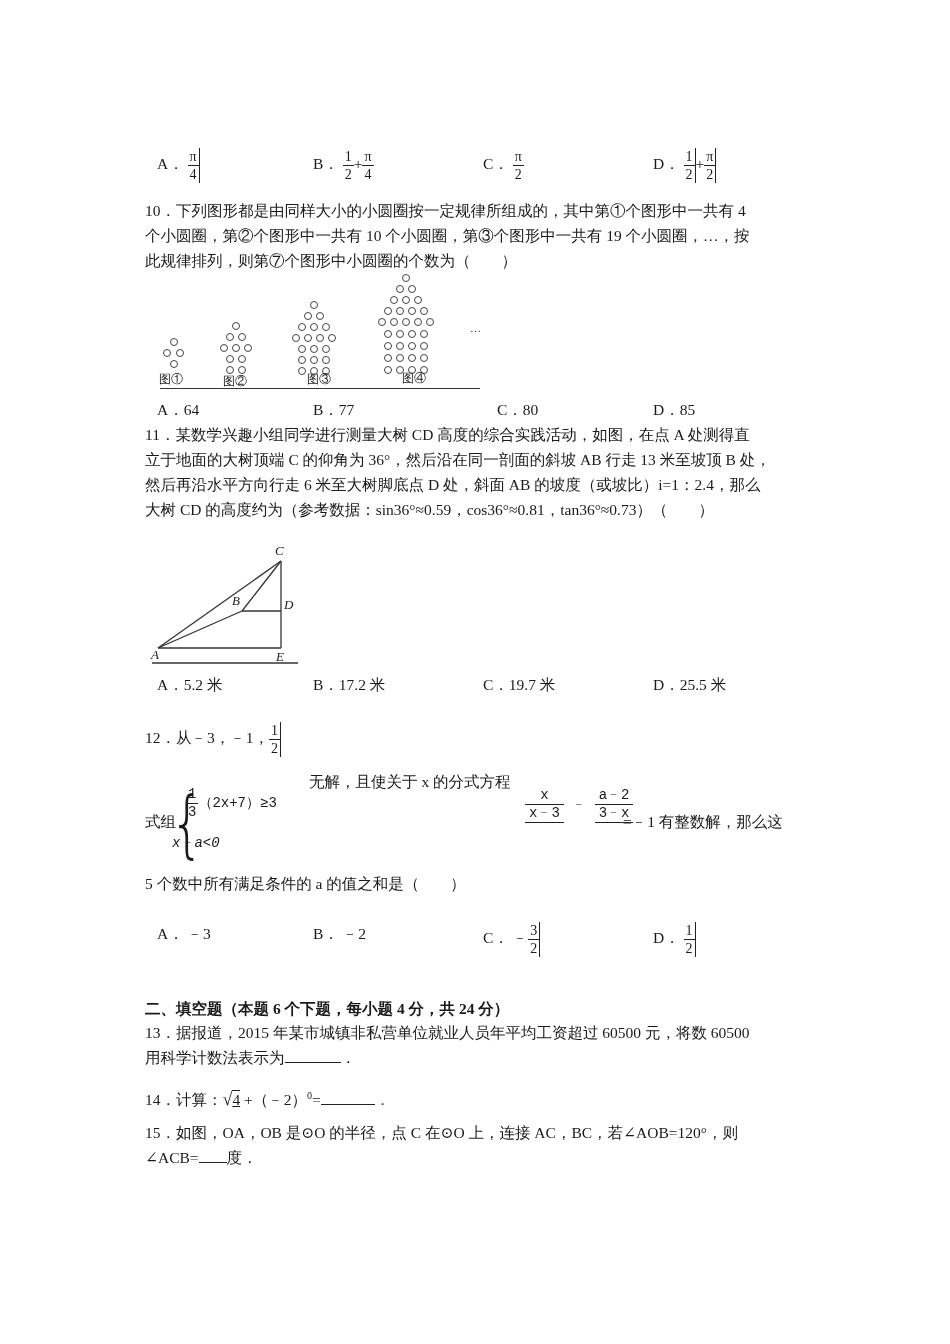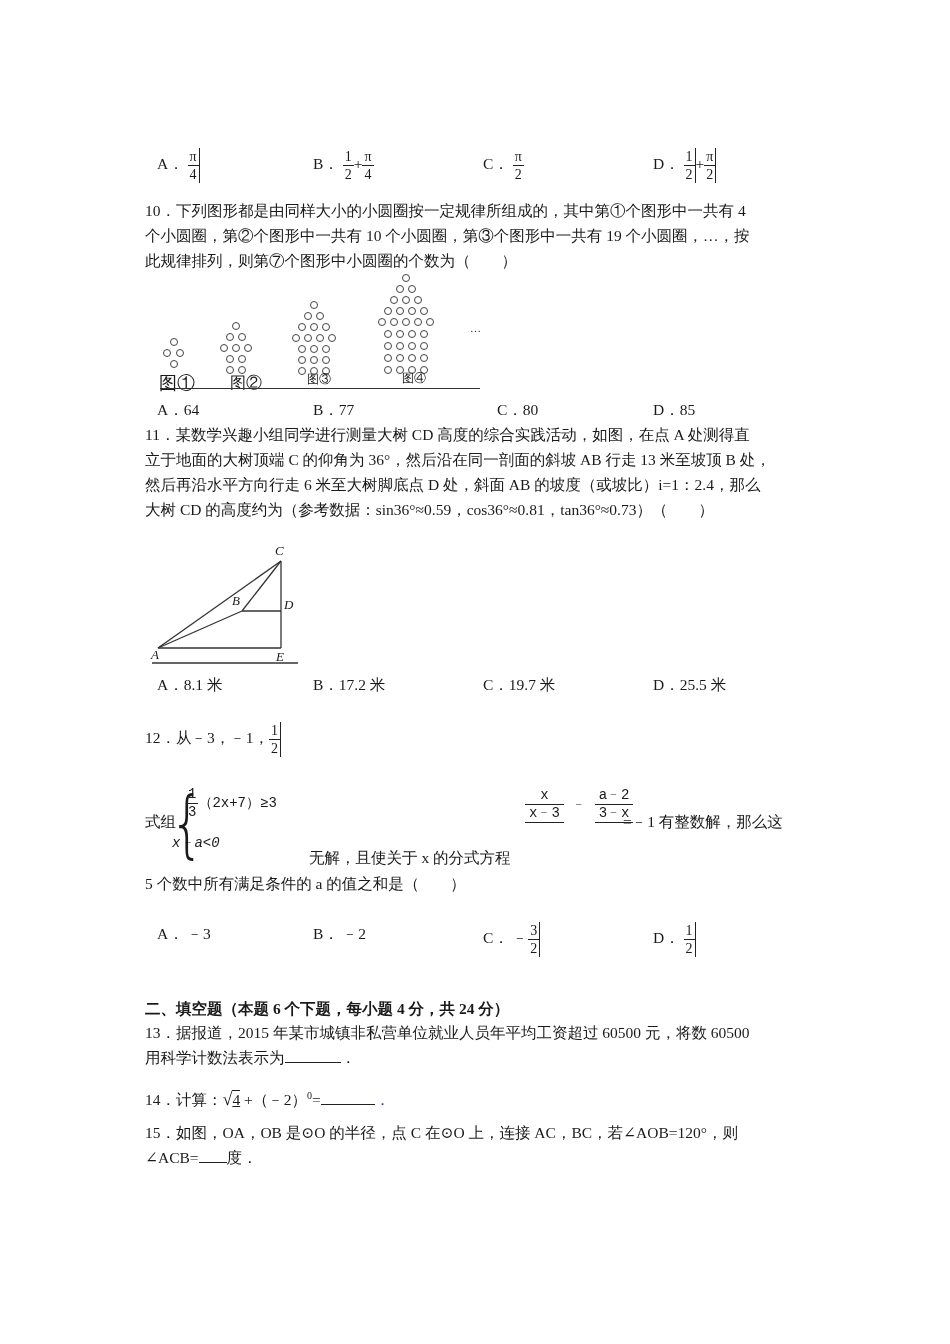--- a/index.html
+++ b/index.html
@@ -117,22 +117,22 @@
     <span class="circle" style="left:234px; top:82px;"></span>
       <span class="circle" style="left:246px; top:82px;"></span>
       <span class="circle" style="left:258px; top:82px;"></span>
       <span class="circle" style="left:270px; top:82px;"></span>
     <span class="circle" style="left:234px; top:94px;"></span>
       <span class="circle" style="left:246px; top:94px;"></span>
       <span class="circle" style="left:258px; top:94px;"></span>
       <span class="circle" style="left:270px; top:94px;"></span>
   </div>
   <span class="abs" style="left:320px; top:50px; font-size:11px;">…</span>
-  <span class="abs" style="left:9px; top:99px; font-size:18px;">图①</span>
-  <span class="abs" style="left:80px; top:101px; font-size:16px;">图②</span>
+  <span class="abs" style="left:9px; top:99px; font-size:12px;">图①</span>
+  <span class="abs" style="left:73px; top:101px; font-size:12px;">图②</span>
   <span class="abs" style="left:157px; top:99px; font-size:12px;">图③</span>
   <span class="abs" style="left:252px; top:98px; font-size:12px;">图④</span>
   <div class="abs" style="left:10px; top:116px; width:320px; height:1px; background:#333;"></div>
 </div>
 
 <div class="opt" style="left:157px; top:398px;"><span>A．</span><span>64</span></div>
 <div class="opt" style="left:313px; top:398px;"><span>B．</span><span>77</span></div>
 <div class="opt" style="left:497px; top:398px;"><span>C．</span><span>80</span></div>
 <div class="opt" style="left:653px; top:398px;"><span>D．</span><span>85</span></div>
 
@@ -151,38 +151,38 @@
     <line x1="94" y1="68" x2="133" y2="68" stroke="#333" stroke-width="1.3"></line>
     <line x1="4" y1="120" x2="150" y2="120" stroke="#333" stroke-width="1.3"></line>
   </svg>
   <span class="abs" style="left:127px; top:0px; font-style:italic; font-size:13px;">C</span>
   <span class="abs" style="left:84px; top:50px; font-style:italic; font-size:13px;">B</span>
   <span class="abs" style="left:136px; top:54px; font-style:italic; font-size:13px;">D</span>
   <span class="abs" style="left:3px; top:104px; font-style:italic; font-size:13px;">A</span>
   <span class="abs" style="left:128px; top:106px; font-style:italic; font-size:13px;">E</span>
 </div>
 
-<div class="opt" style="left:157px; top:673px;"><span>A．</span><span>8.1 米</span></div>
+<div class="opt" style="left:157px; top:673px;"><span>A．</span><span>5.2 米</span></div>
 <div class="opt" style="left:313px; top:673px;"><span>B．</span><span>17.2 米</span></div>
 <div class="opt" style="left:483px; top:673px;"><span>C．</span><span>19.7 米</span></div>
 <div class="opt" style="left:653px; top:673px;"><span>D．</span><span>25.5 米</span></div>
 
 <div class="line" style="top:720px; line-height:36px;">
   <span>12．从﹣3，﹣1，</span><span class="frac bar"><span class="num">1</span><span class="den">2</span></span>
 </div>
 
 <div class="line" style="top:810px;font-family:Liberation Serif, serif;">式组</div>
 <div class="abs" style="left:172px; top:784px; height:72px; width:140px;">
   <span class="abs brace" style="left:-2px; top:4px; transform:scaleY(1.35); transform-origin:top;">{</span>
   <div class="abs mono" style="left:14px; top:2px; font-size:14px; white-space:nowrap;">
     <span class="frac"><span class="num">1</span><span class="den">3</span></span><span>（2x+7）≥3</span>
   </div>
   <div class="abs mono" style="left:0; top:50px; font-size:14px; white-space:nowrap;font-style:italic;">x﹣a&lt;0</div>
 </div>
-<div class="abs" style="left:309px; top:846px; white-space:nowrap; line-height:24px;">无解，且使关于 x 的分式方程</div>
+<div class="abs" style="left:309px; top:770px; white-space:nowrap; line-height:24px;">无解，且使关于 x 的分式方程</div>
 <div class="abs mono" style="left:525px; top:787px; white-space:nowrap; font-size:14px;">
   <span class="frac" style="border-bottom:1px solid #222;"><span class="num" style="padding:0 14px;">x</span><span class="den" style="padding:0 4px;">x﹣3</span></span>
   <span>﹣</span>
   <span class="frac" style="border-bottom:1px solid #222;"><span class="num" style="padding:0 4px;">a﹣2</span><span class="den" style="padding:0 4px;">3﹣x</span></span>
 </div>
 <div class="abs" style="left:623px; top:810px; white-space:nowrap; line-height:24px;">=﹣1 有整数解，那么这</div>
 
 <div class="line" style="top:872px;">5 个数中所有满足条件的 a 的值之和是（　　）</div>
 
 <div class="opt" style="left:157px; top:922px;"><span>A．</span> <span>﹣3</span></div>

